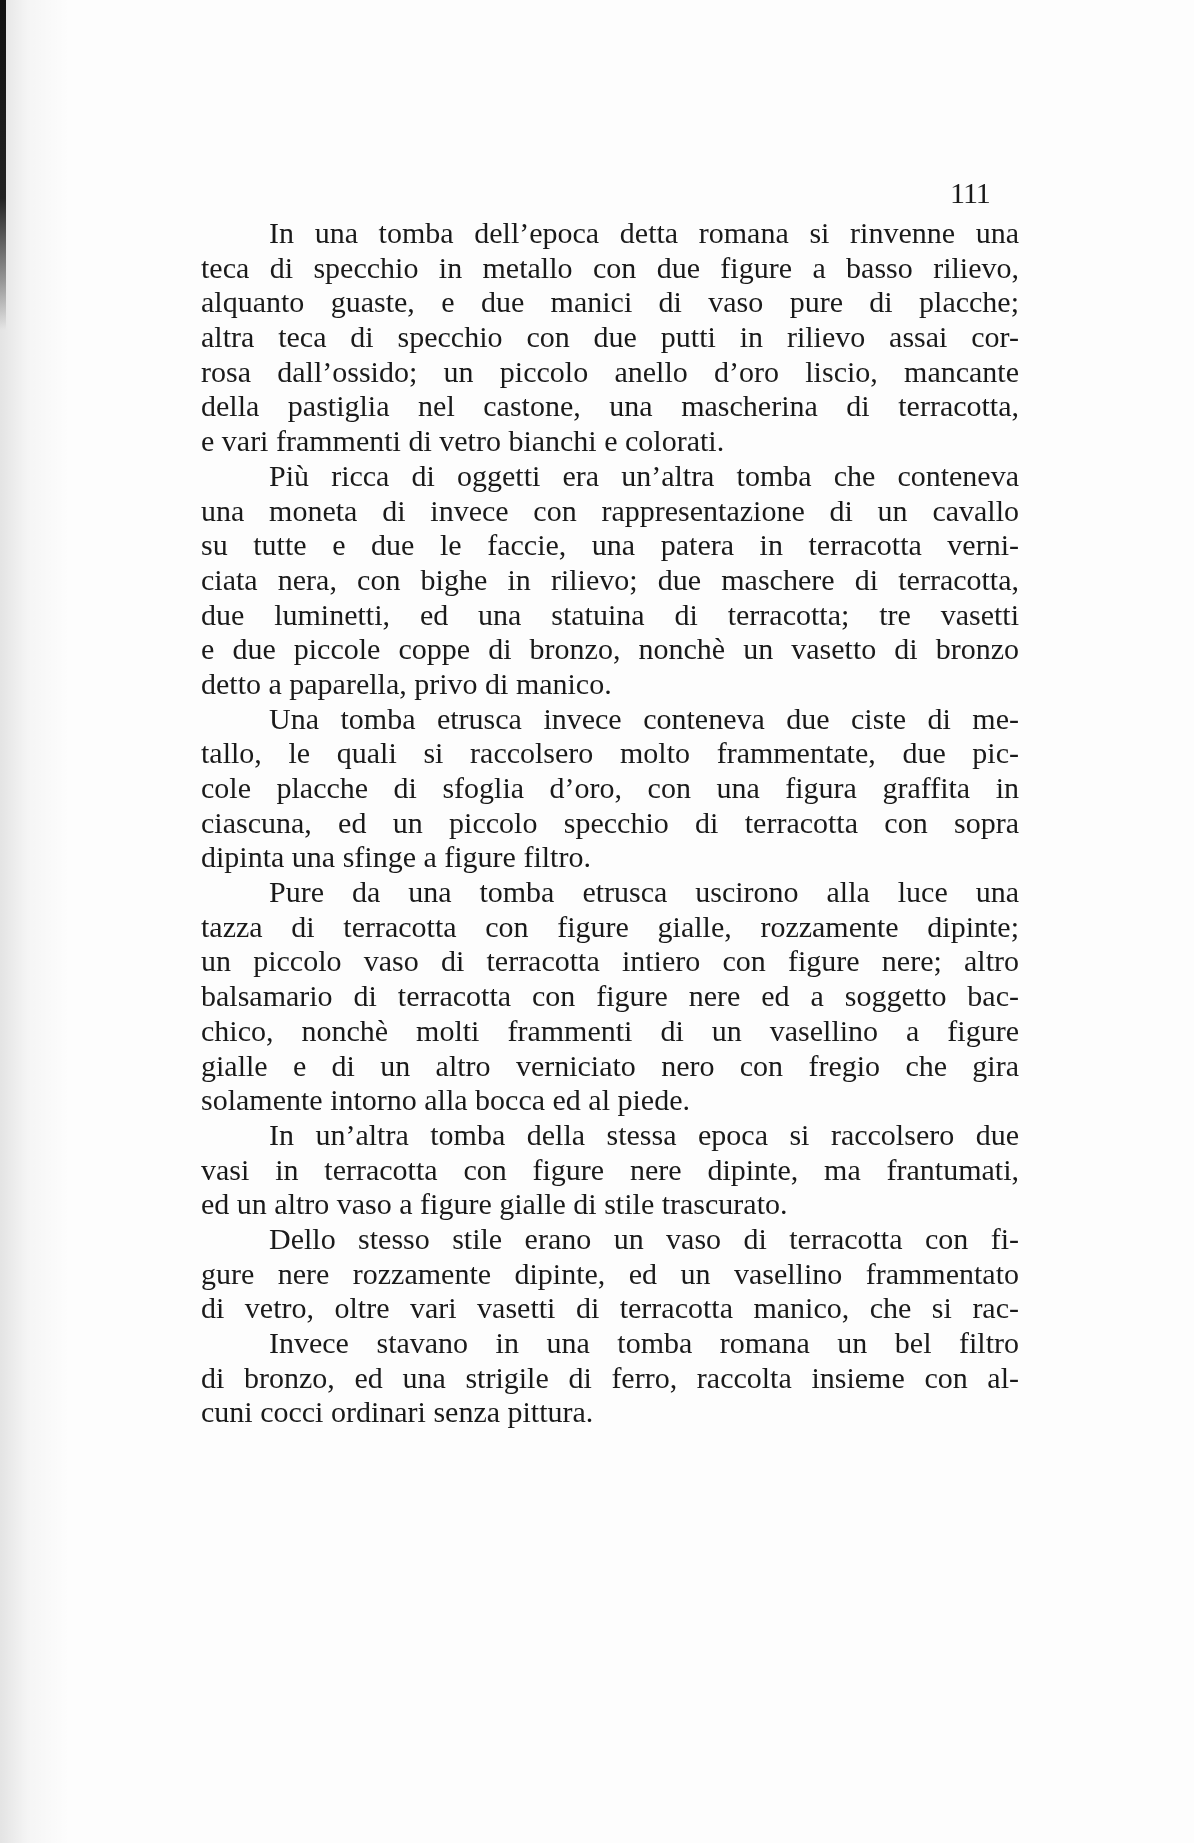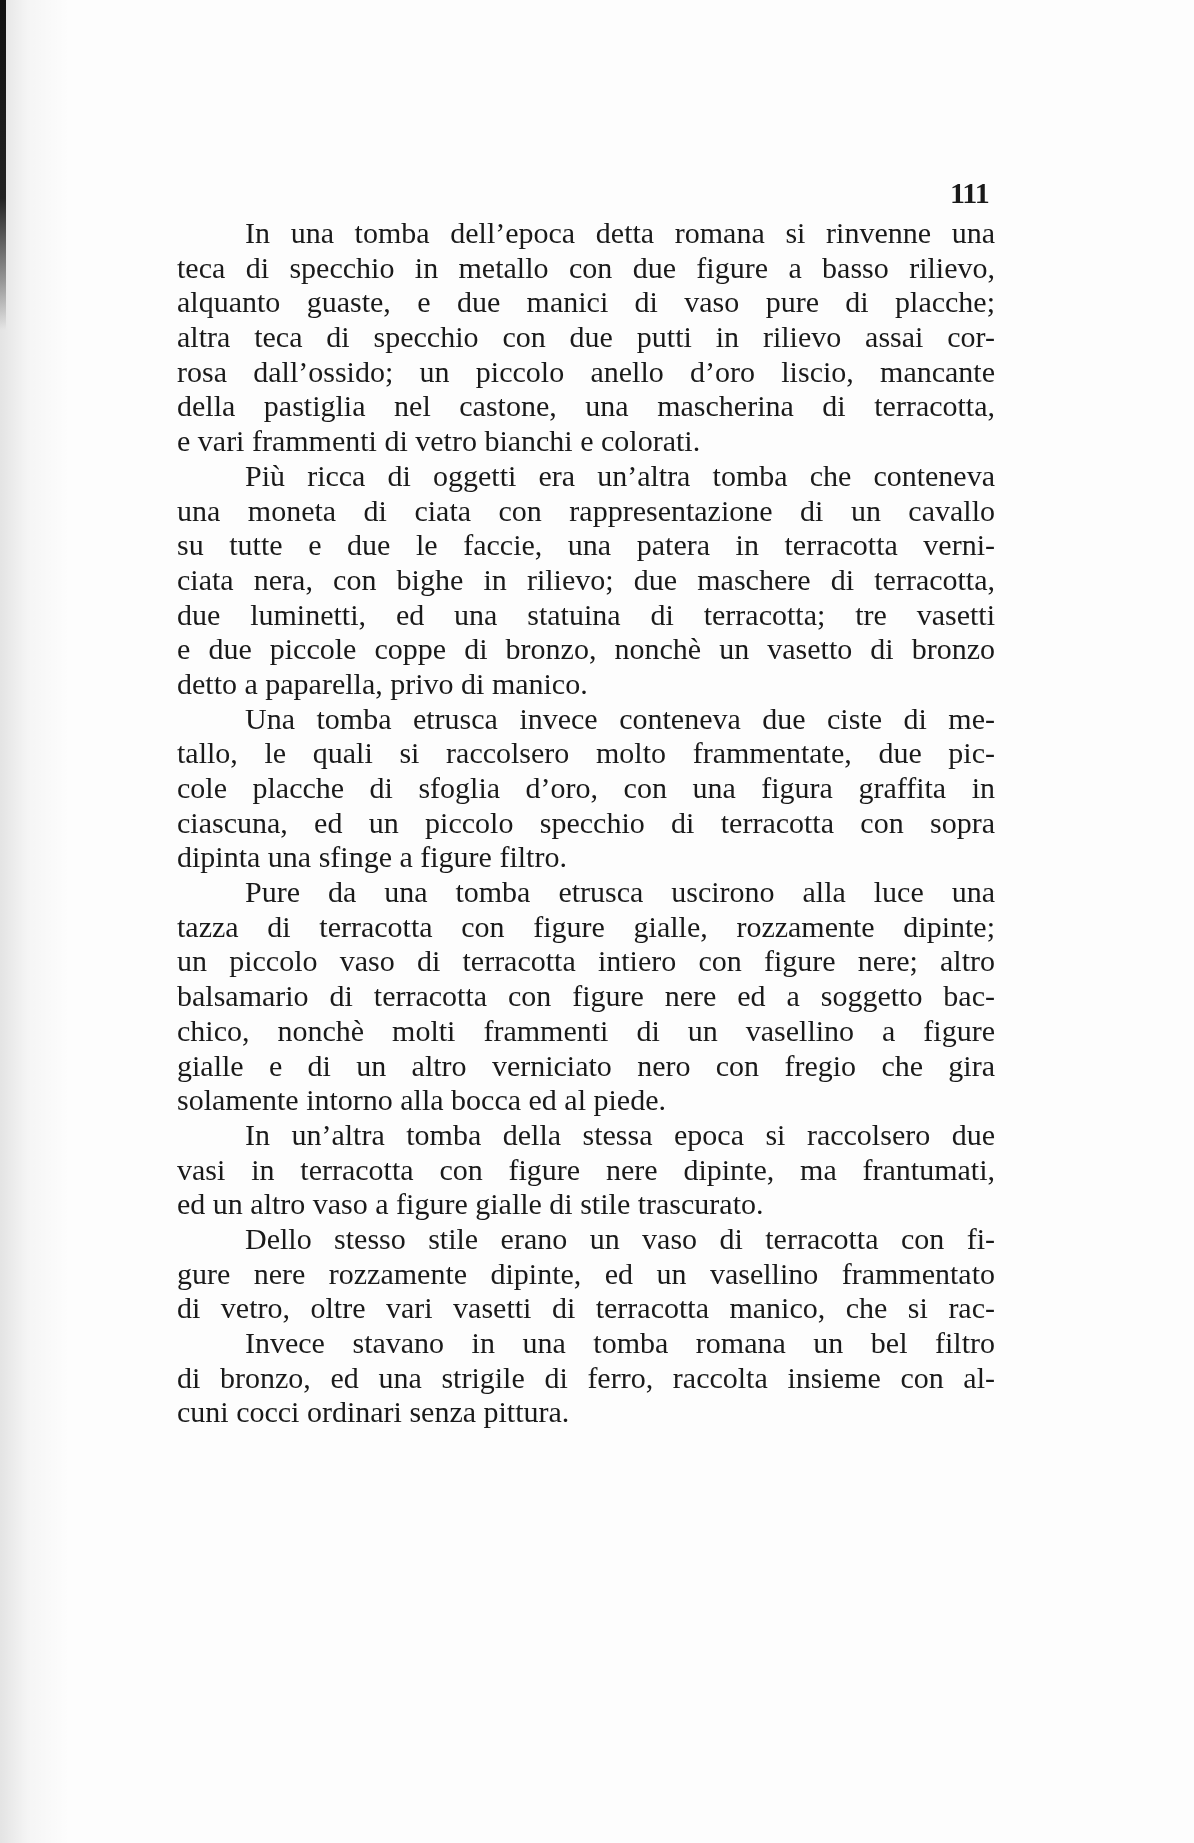--- a/index.html
+++ b/index.html
@@ -12,25 +12,25 @@
   .edge-shadow {
     position: absolute; left: 0; top: 0; width: 70px; height: 1843px;
     background: linear-gradient(to right, rgba(0,0,0,0.10), rgba(0,0,0,0.03) 40%, rgba(0,0,0,0));
   }
   .edge-strip {
     position: absolute; left: 0; top: 0; width: 6px; height: 330px;
     background: linear-gradient(to bottom, #111 0%, #222 60%, rgba(30,30,30,0.4) 85%, rgba(0,0,0,0) 100%);
   }
   .page-number {
     position: absolute; left: 950px; top: 176px;
-    font-size: 30px; font-weight: bold; letter-spacing: -1px;
+    font-size: 30px; font-weight: normal; letter-spacing: -1px;
     line-height: 34px;
   }
   .body-text {
-    position: absolute; left: 177px; top: 216px; width: 818px;
+    position: absolute; left: 201px; top: 216px; width: 818px;
   }
   .line {
     display: block; height: 34.7px; line-height: 34.7px;
     font-size: 30px; white-space: nowrap;
     text-align: justify; text-align-last: justify;
     transform-origin: left center;
   }
   .line.last { text-align-last: left; }
   .line.indent { padding-left: 68px; }
 </style>
@@ -47,21 +47,21 @@
       <span class="line indent">In una tomba dell’epoca detta romana si rinvenne una</span>
       <span class="line">teca di specchio in metallo con due figure a basso rilievo,</span>
       <span class="line">alquanto guaste, e due manici di vaso pure di placche;</span>
       <span class="line">altra teca di specchio con due putti in rilievo assai cor-</span>
       <span class="line">rosa dall’ossido; un piccolo anello d’oro liscio, mancante</span>
       <span class="line">della pastiglia nel castone, una mascherina di terracotta,</span>
       <span class="line last">e vari frammenti di vetro bianchi e colorati.</span>
     </div>
     <div class="paragraph">
       <span class="line indent">Più ricca di oggetti era un’altra tomba che conteneva</span>
-      <span class="line">una moneta di ciata con rappresentazione di un cavallo</span>
+      <span class="line">una moneta di invece con rappresentazione di un cavallo</span>
       <span class="line">su tutte e due le faccie, una patera in terracotta verni-</span>
       <span class="line">ciata nera, con bighe in rilievo; due maschere di terracotta,</span>
       <span class="line">due luminetti, ed una statuina di terracotta; tre vasetti</span>
       <span class="line">e due piccole coppe di bronzo, nonchè un vasetto di bronzo</span>
       <span class="line last">detto a paparella, privo di manico.</span>
     </div>
     <div class="paragraph">
       <span class="line indent">Una tomba etrusca invece conteneva due ciste di me-</span>
       <span class="line">tallo, le quali si raccolsero molto frammentate, due pic-</span>
       <span class="line">cole placche di sfoglia d’oro, con una figura graffita in</span>

